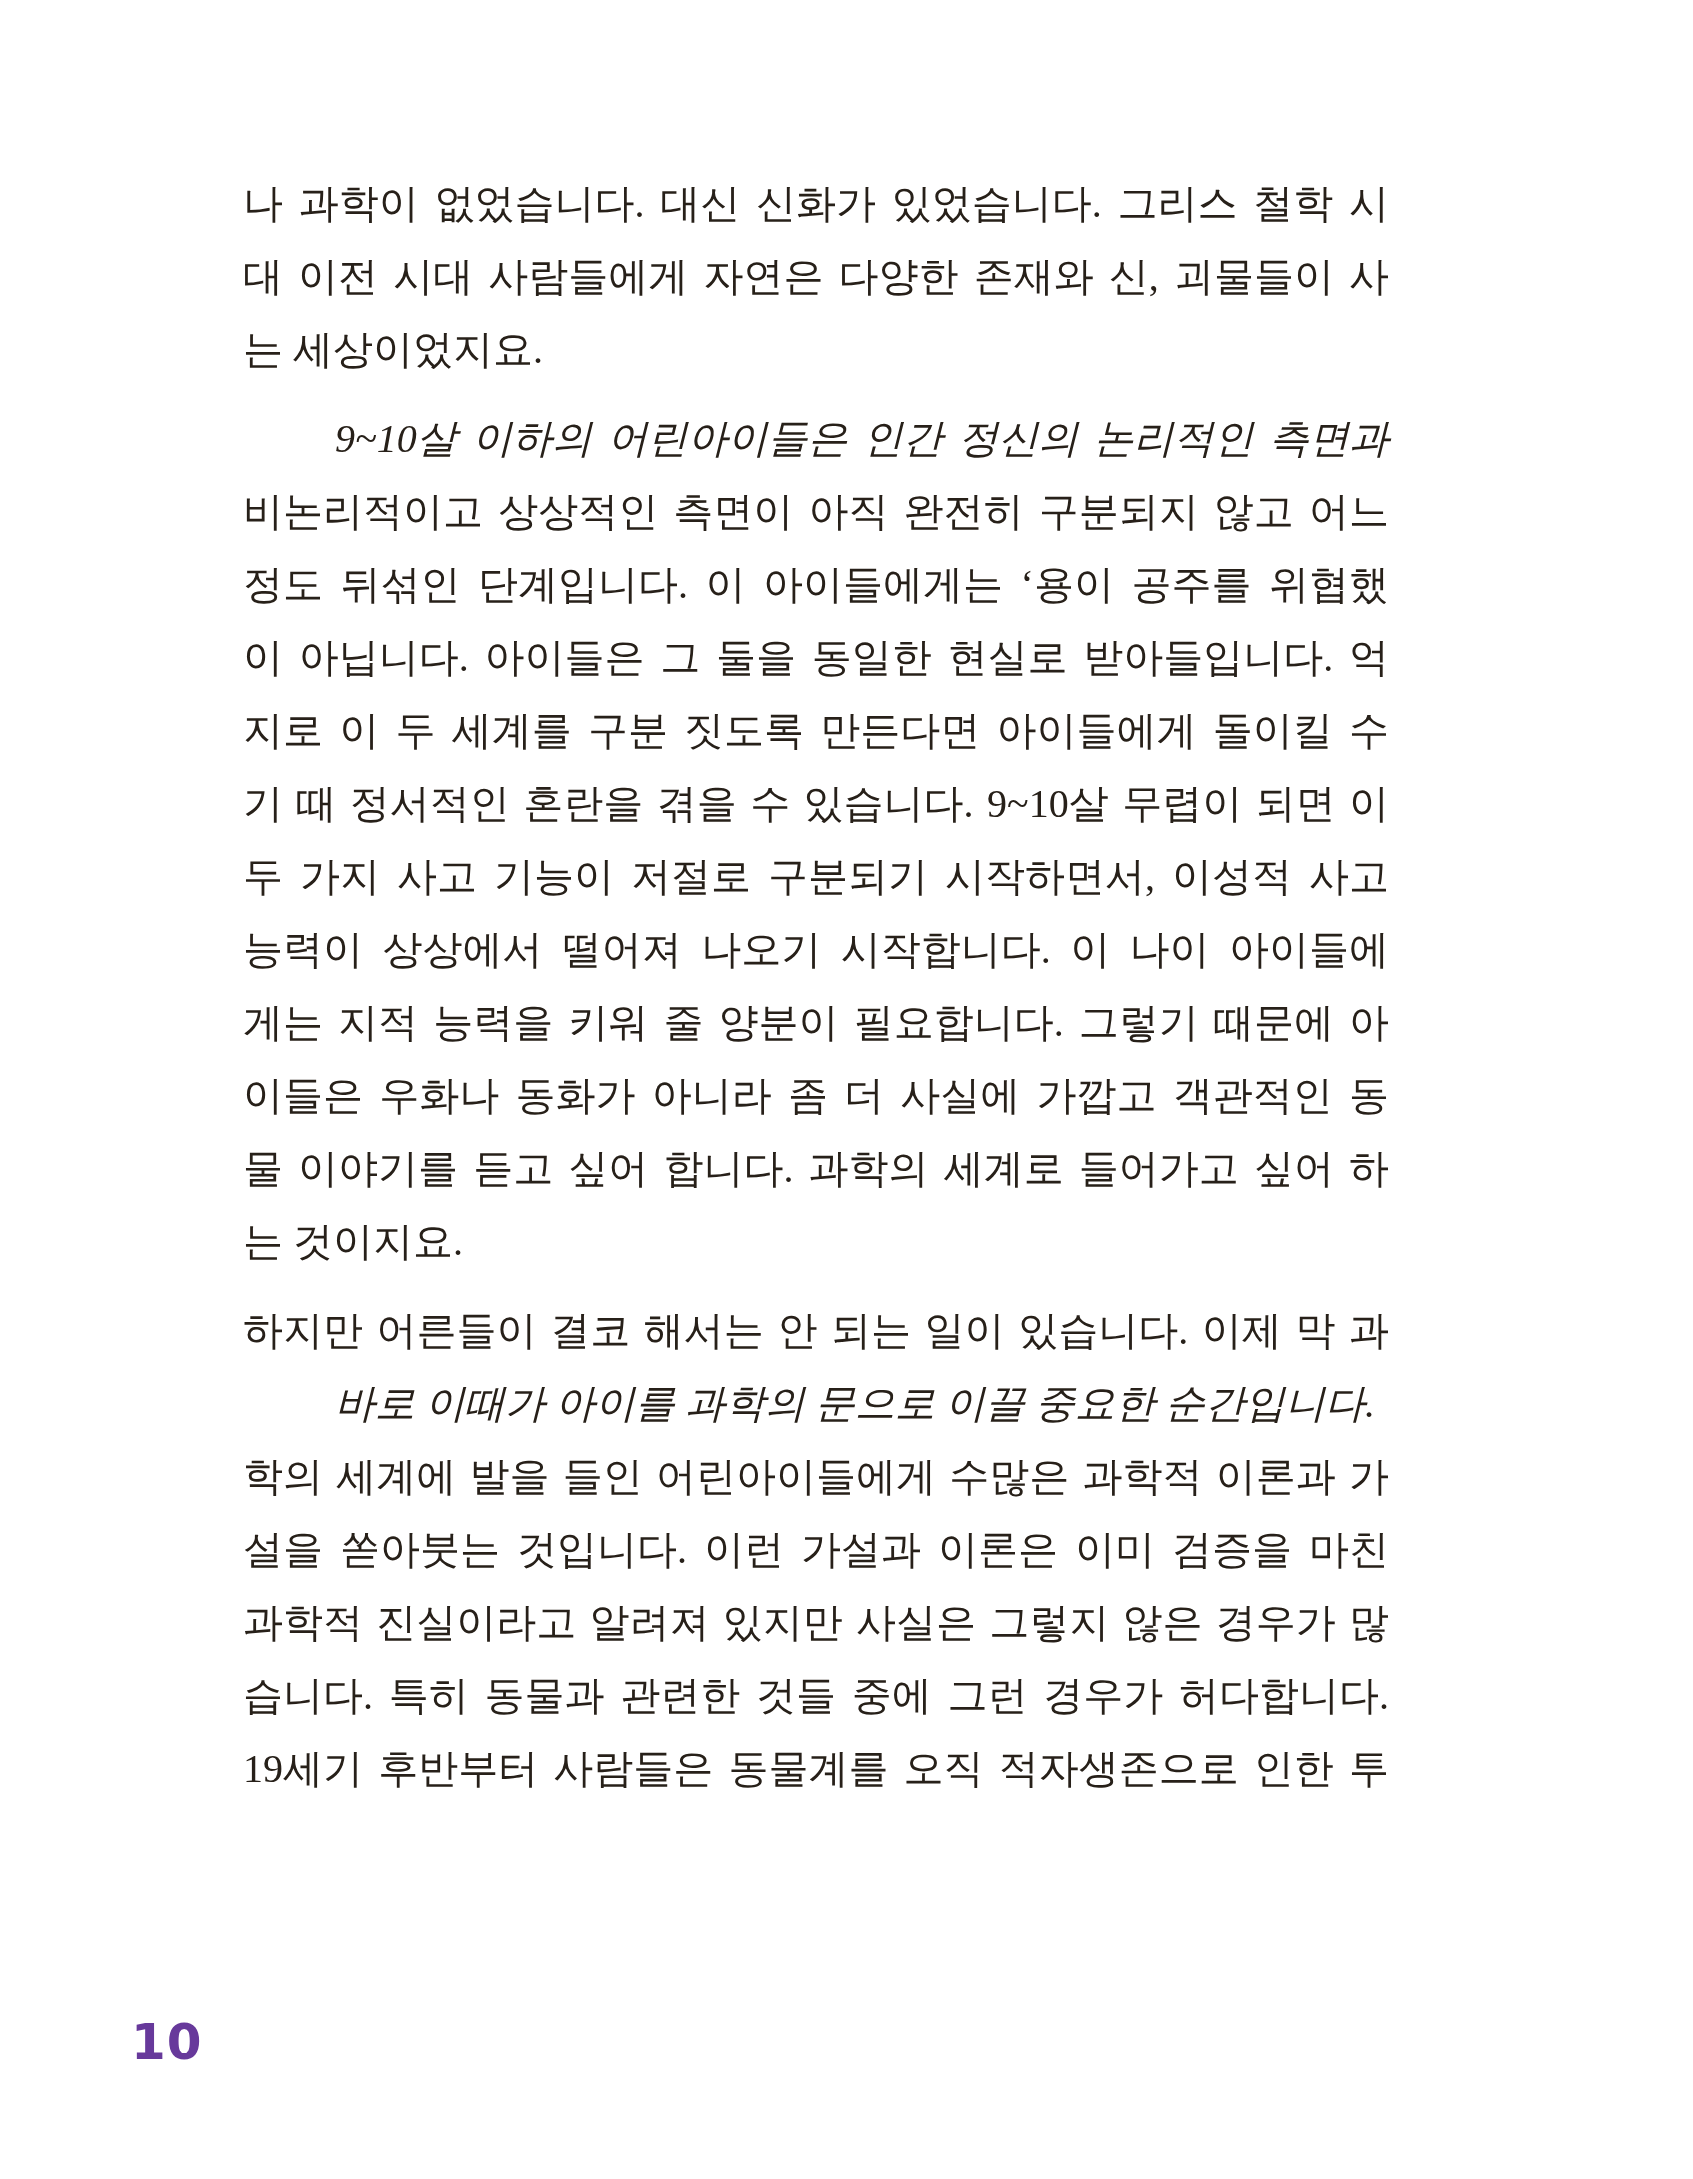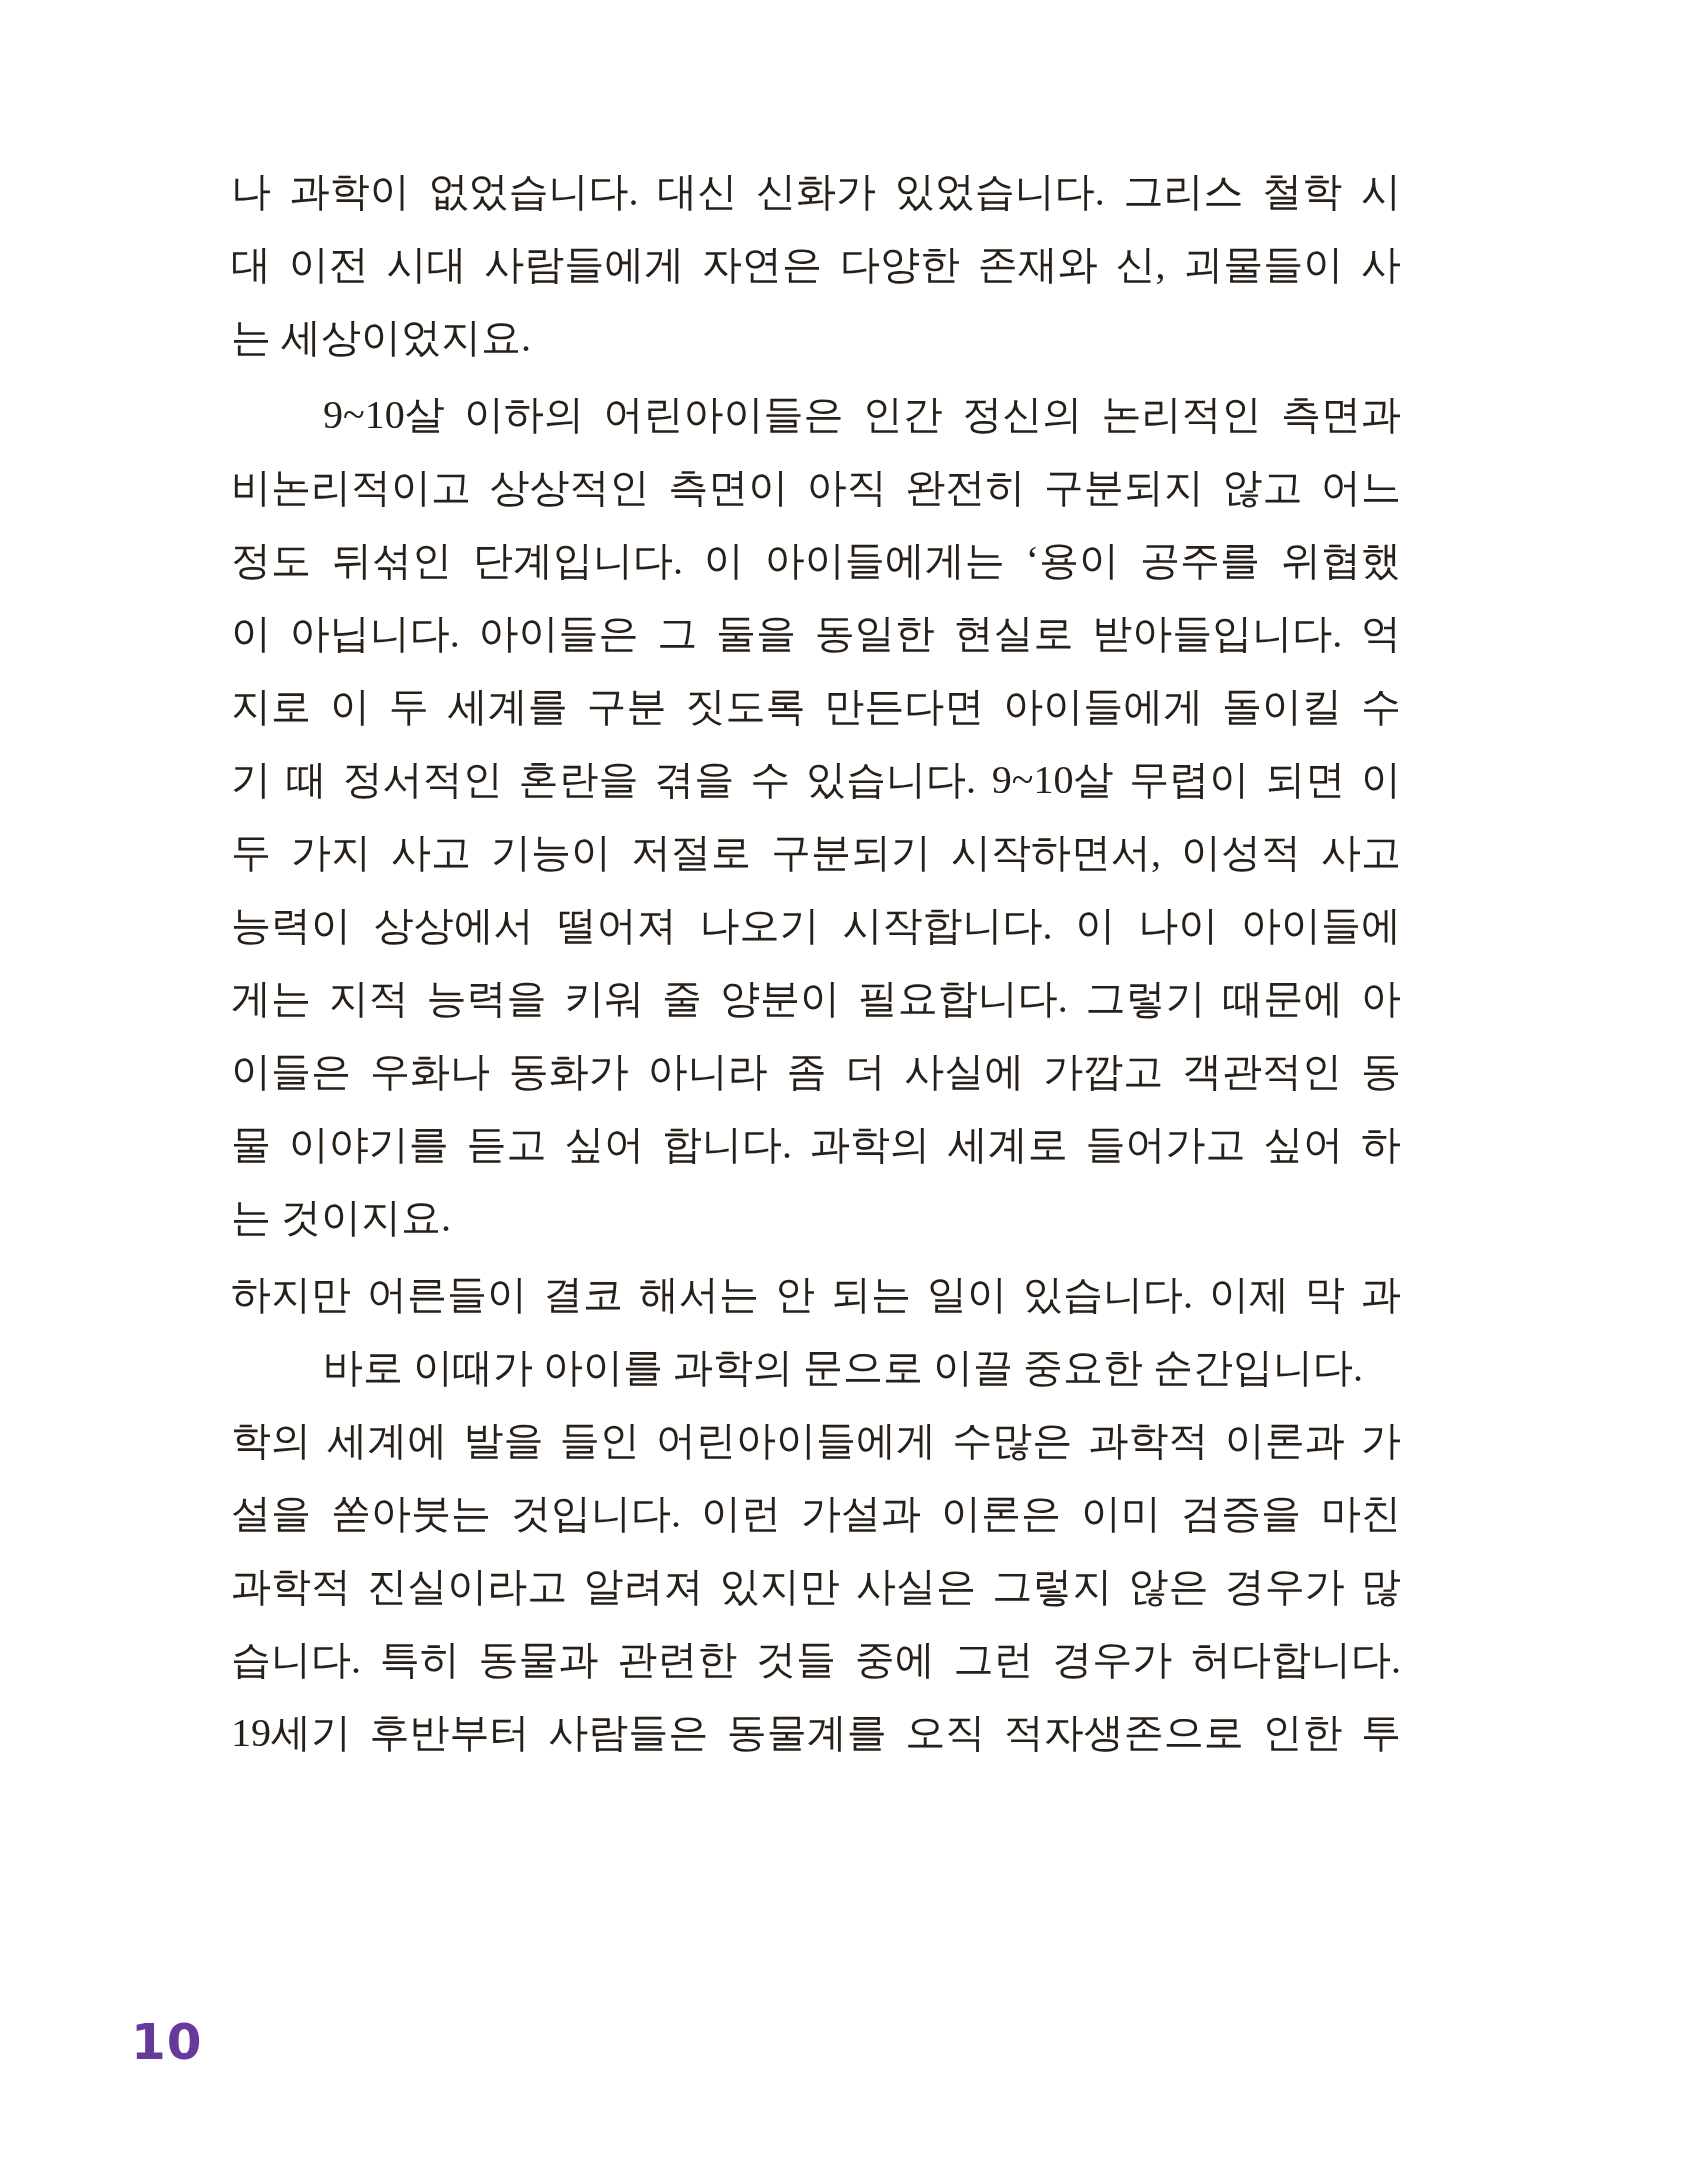--- a/index.html
+++ b/index.html
@@ -22,32 +22,33 @@
   .text-block {
     position: absolute;
     left: 227px;
     top: 151px;
     width: 1178px;
     color: var(--text-color, #272019);
     font-size: 40px;
     line-height: 73px;
     letter-spacing: 0;
   }
-  .para { margin: 4px; padding: 0; }
+  .para { margin: 16px; padding: 0; }
   .line {
     text-align: justify;
     text-align-last: justify;
     white-space: normal;
   }
   .line.flush {
     text-align: center;
     text-align-last: left;
   }
   .line.indent {
     text-indent: 92px;
+    font-style: italic;
   }
   .page-number {
     position: absolute;
     left: 131px;
     top: 2017px;
     font-family: "DejaVu Sans", "Liberation Sans", sans-serif;
     font-weight: 700;
     font-size: 50px;
     line-height: 1;
     color: var(--accent-color, #67399b);

